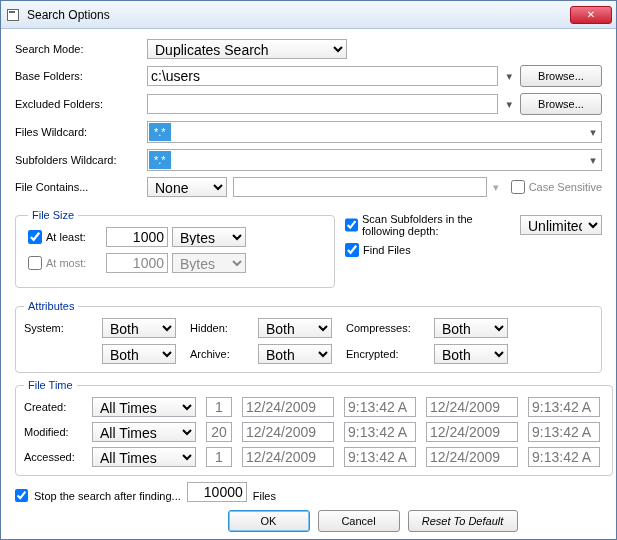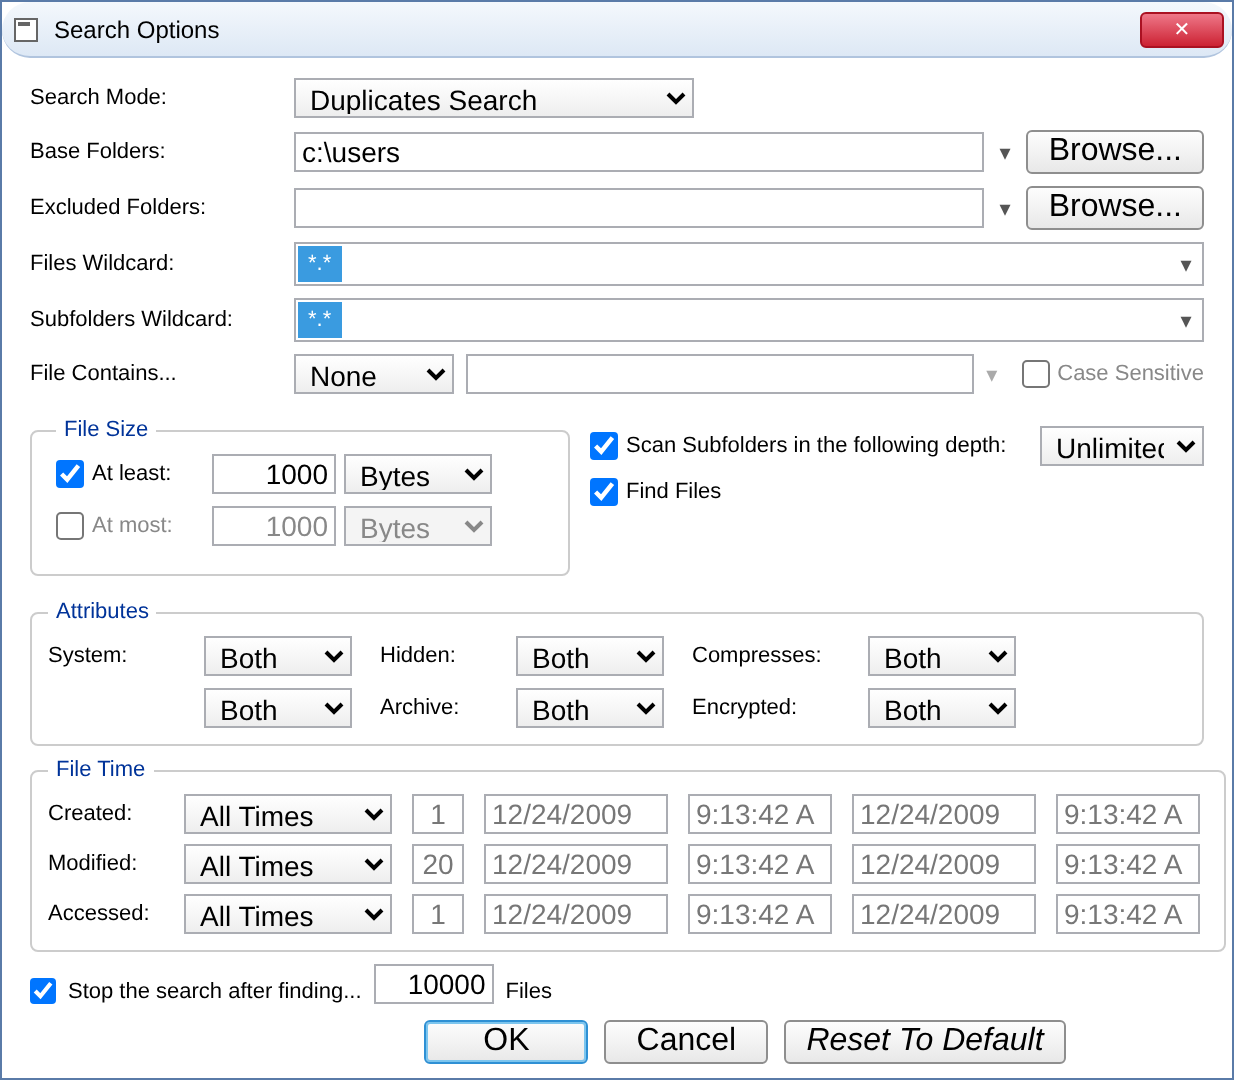--- a/index.html
+++ b/index.html
@@ -1,39 +1,39 @@
 <!DOCTYPE html>
 <html><head>
 <meta charset="utf-8">
 <style>
 * { box-sizing: border-box; margin: 0; padding: 0; }
 body { font-family: "Segoe UI", Tahoma, sans-serif; font-size: 11px; background: #f0f0f0; }
 .window { width: 617px; height: 540px; background: #fff; border: 1px solid #5a7ba8; display: flex; flex-direction: column; }
-.titlebar { height: 28px; background: linear-gradient(#f4f8fc,#dde8f5); display: flex; align-items: center; padding: 0 4px; border-bottom: 1px solid #b0c4de; border-radius: 14px; }
+.titlebar { height: 28px; background: linear-gradient(#f4f8fc,#dde8f5); display: flex; align-items: center; padding: 0 4px; border-bottom: 1px solid #b0c4de; }
 .titlebar .icon { width: 16px; height: 16px; margin-right: 6px; position: relative; }
 .titlebar .icon::before { content:""; position:absolute; width:10px; height:10px; border:1px solid #666; background:#fff; top:2px; left:2px; }
 .titlebar .icon::after { content:""; position:absolute; width:6px; height:2px; background:#666; top:4px; left:4px; }
 .titlebar .title { flex: 1; font-size: 12px; color: #000; }
 .close-btn { width: 42px; height: 18px; background: linear-gradient(#e78,#c23); border: 1px solid #a12; border-radius: 3px; color: #fff; display: flex; align-items: center; justify-content: center; cursor: pointer; font-size: 10px; }
 .content { flex: 1; padding: 10px 14px 8px 14px; overflow: hidden; }
 .row { display: flex; align-items: center; margin-bottom: 6px; gap: 6px; }
 .lbl { width: 126px; font-size: 11px; color: #000; }
 select, input[type=text] { font-size: 14px; padding: 1px 3px; border: 1px solid #abadb3; background: #fff; height: 20px; }
 select { background: linear-gradient(#fff,#eee); }
 .sel-200 { width: 200px; }
 .txt-flex { flex: 1; }
-.btn { height: 22px; padding: 0 10px; font-size: 16px; background: linear-gradient(#fdfdfd,#e8e8e8); border: 1px solid #8e8e8e; border-radius: 3px; cursor: pointer; min-width: 82px; text-align: center; }
+.btn { height: 22px; padding: 0 10px; font-size: 11px; background: linear-gradient(#fdfdfd,#e8e8e8); border: 1px solid #8e8e8e; border-radius: 3px; cursor: pointer; min-width: 82px; text-align: center; }
 .btn.primary{border-color:#2e90d4;box-shadow:0 0 0 1px #7cc5ee inset;}
 .wildcard-badge { display:inline-flex; align-items:center; background:#3a9be0; color:#fff; padding:1px 5px; font-size:11px; height:18px; }
 .wildcard-wrap { flex:1; display:flex; align-items:center; border:1px solid #abadb3; height:22px; padding:1px; background:#fff; }
 .wildcard-wrap .dd { margin-left:auto; width:14px; text-align:center; color:#555; cursor:pointer; }
 fieldset { border:1px solid #ccc; border-radius:4px; margin:6px 0 6px 0; padding:6px 8px 8px 8px; }
 legend { font-size:11px; padding:0 4px; color:#003399; }
 .fs-top { display:flex; gap:10px; }
-.fs-left { width:270px;padding-left:12px; }
+.fs-left { width:320px;padding-left:12px; }
 .fs-right { flex:1; }
 .chk-row { display:flex; align-items:center; gap:4px; margin-bottom:6px; font-size:11px; }
 .chk-row input[type=checkbox]{width:14px;height:14px;}
 .size-input { width:62px; }
 .unit-sel { width:74px; }
 .attr-grid { display:grid; grid-template-columns: 70px 80px 60px 80px 80px 80px; gap:6px 8px; align-items:center; font-size:11px;}
 .attr-sel{width:74px;}
 .ft-grid{display:grid;grid-template-columns:62px 108px 30px 96px 76px 96px 76px;gap:5px 6px;align-items:center;font-size:11px;}
 .ft-sel{width:104px;}
 .dt-in{width:92px;background:#f4f4f4;color:#777;}

